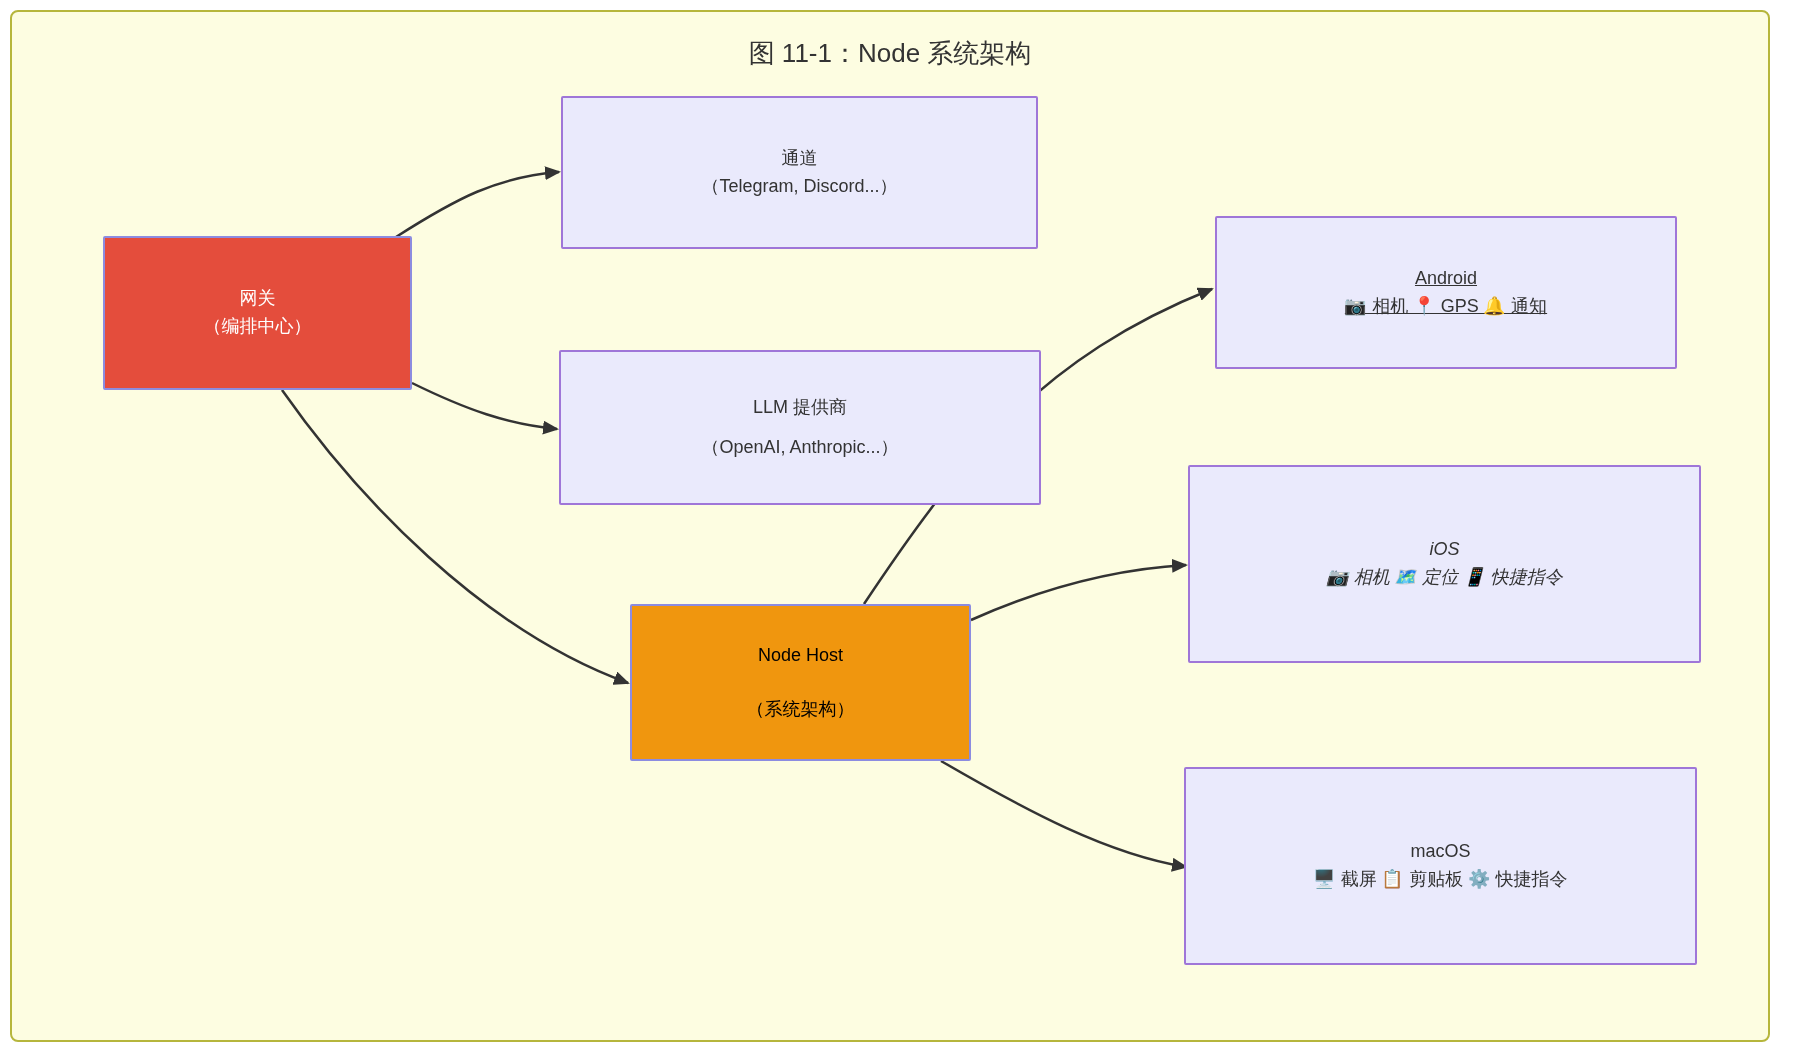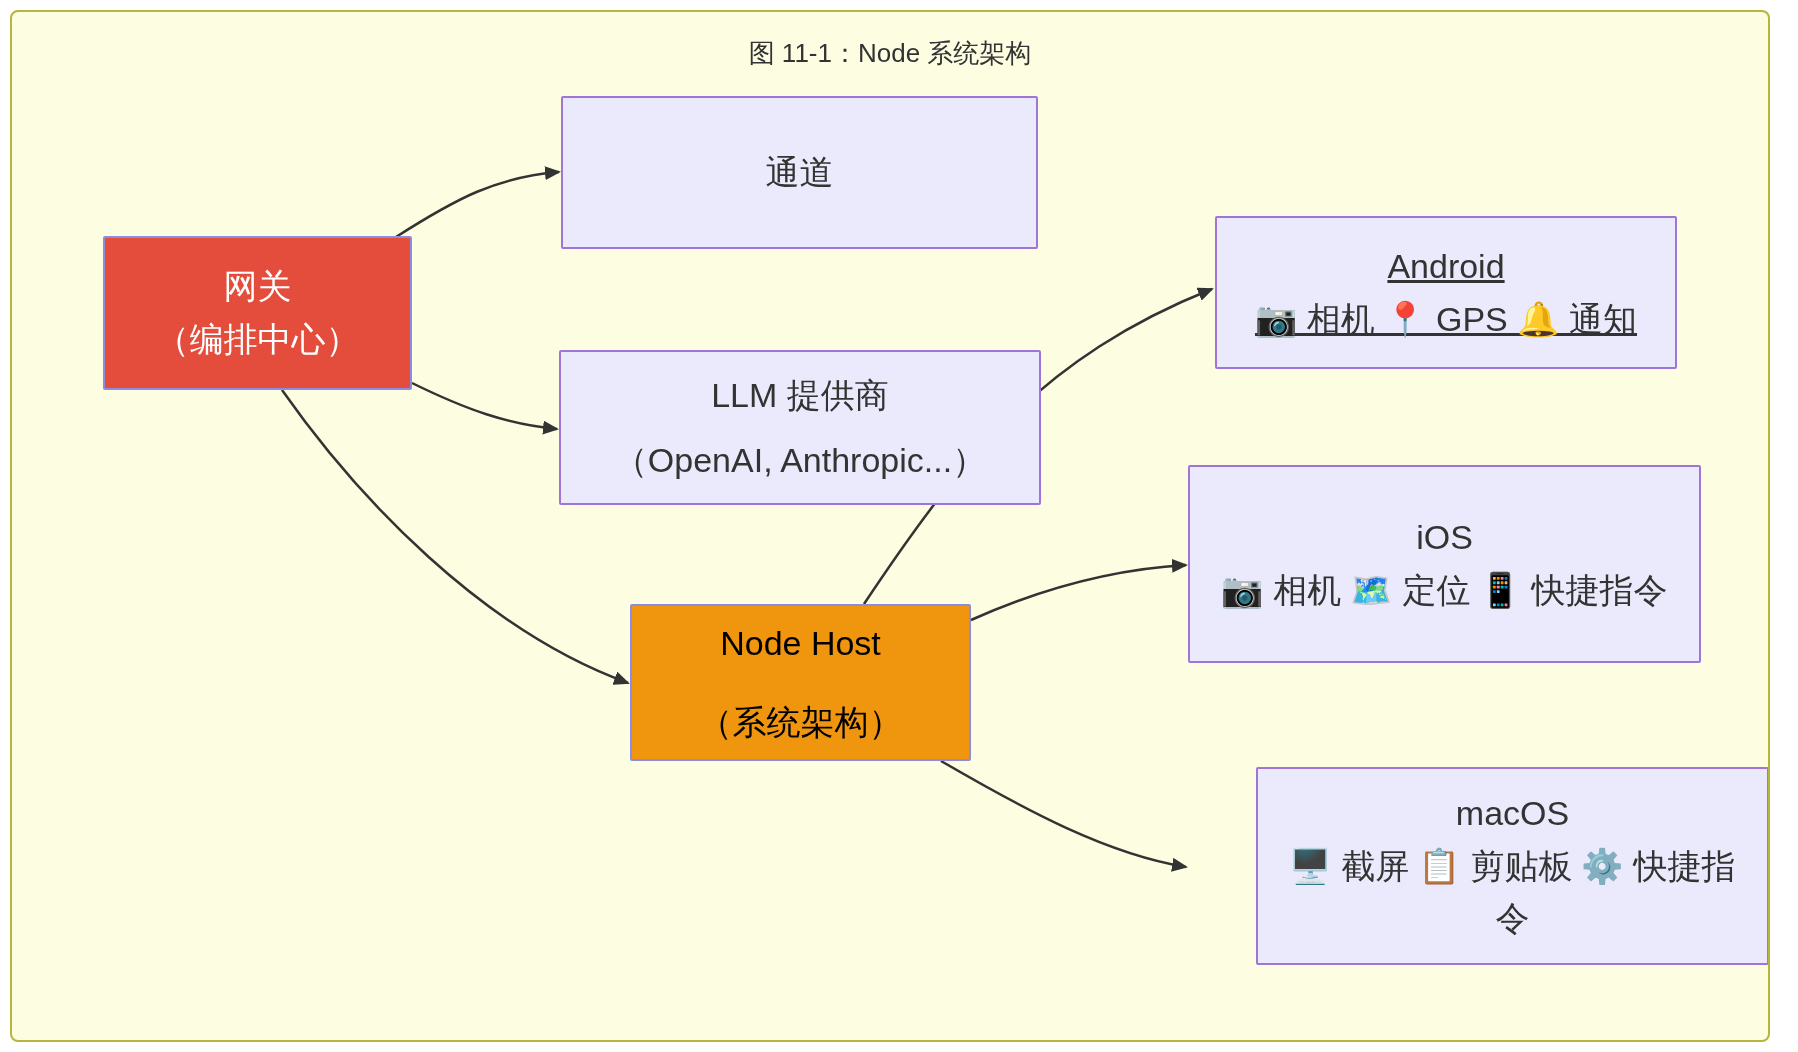--- a/index.html
+++ b/index.html
@@ -26,42 +26,42 @@
   .diagram-title{
     position:absolute;left:0;top:24px;width:100%;
     text-align:center;font-size:26px;color:var(--text-dark);
     font-weight:400;
   }
   .edge-layer{position:absolute;left:0;top:0;width:1798px;height:1052px;}
   .edge{fill:none;stroke:var(--edge);stroke-width:2.5px;}
   .node{
     position:absolute;display:flex;flex-direction:column;
     align-items:center;justify-content:center;
-    font-size:34px;line-height:1.55;text-align:center;
+    font-size:18px;line-height:1.55;text-align:center;
     border:2px solid var(--border-purple);
     border-radius:2px;
     color:var(--text-dark);
     padding:6px 28px;
   }
   .node-gateway{
     left:91px;top:224px;width:309px;height:154px;
     background:var(--node-red);color:#ffffff;
     border-color:var(--border-periwinkle);
   }
   .node-channels{left:549px;top:84px;width:477px;height:153px;background:var(--node-lavender);}
   .node-llm{left:547px;top:338px;width:482px;height:155px;background:var(--node-lavender);gap:12px;}
   .node-nodehost{
     left:618px;top:592px;width:341px;height:157px;
     background:var(--node-orange);color:#000000;
     border-color:var(--border-periwinkle);
     gap:26px;
   }
   .node-android{left:1203px;top:204px;width:462px;height:153px;background:var(--node-lavender);text-decoration:underline;}
-  .node-ios{left:1176px;top:453px;width:513px;height:198px;background:var(--node-lavender);}
-  .node-macos{left:1244px;top:755px;width:513px;height:198px;background:var(--node-lavender);}
+  .node-ios{left:1176px;top:453px;width:513px;height:198px;background:var(--node-lavender);font-style:italic;}
+  .node-macos{left:1172px;top:755px;width:513px;height:198px;background:var(--node-lavender);}
 </style>
 </head>
 <body>
 
 <div class="frame">
 
   <div class="diagram-title">图 11-1：Node 系统架构</div>
 
   <svg class="edge-layer" viewBox="0 0 1798 1052" xmlns="http://www.w3.org/2000/svg">
     <defs>
@@ -77,20 +77,21 @@
     <path class="edge" d="M 929 749 C 1015 799, 1095 842, 1174 855" marker-end="url(#arrow)"></path>
   </svg>
 
   <div class="node node-gateway">
     <div>网关</div>
     <div>（编排中心）</div>
   </div>
 
   <div class="node node-channels">
     <div>通道</div>
+    <div>（Telegram, Discord...）</div>
   </div>
 
   <div class="node node-llm">
     <div>LLM 提供商</div>
     <div>（OpenAI, Anthropic...）</div>
   </div>
 
   <div class="node node-nodehost">
     <div>Node Host</div>
     <div>（系统架构）</div>

